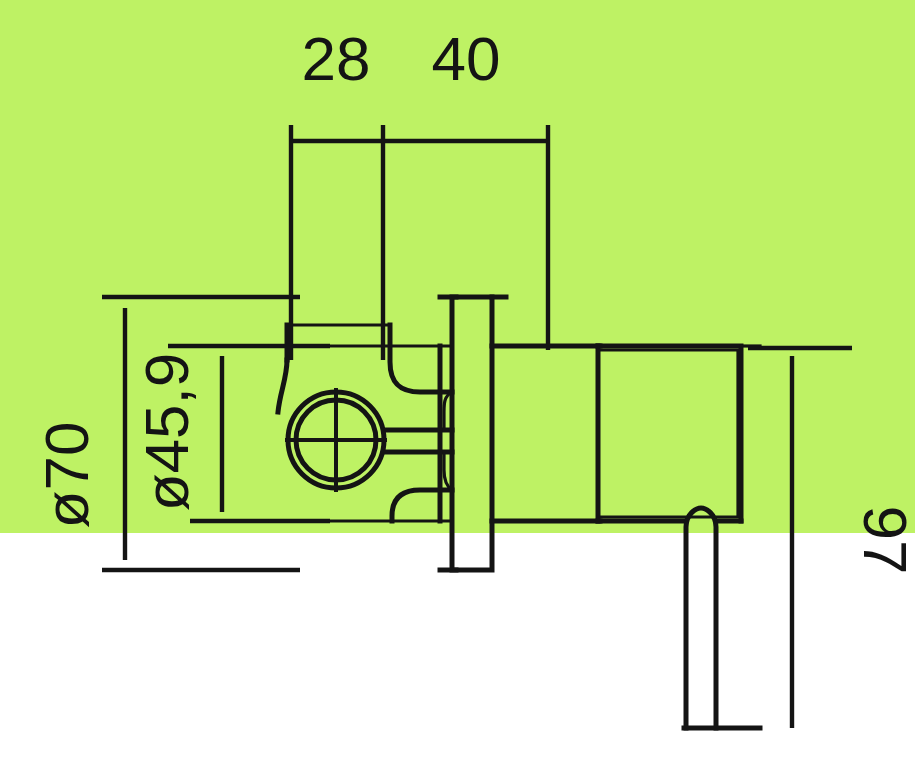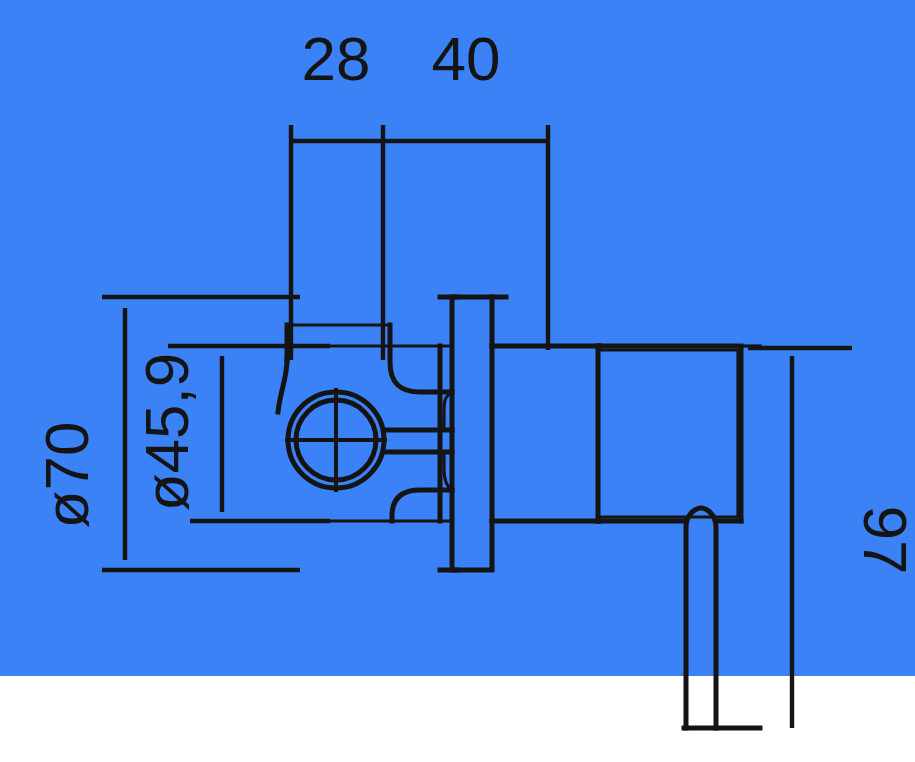--- a/index.html
+++ b/index.html
@@ -9,22 +9,22 @@
   }
   body {
     width: 915px;
     height: 762px;
     font-family: "Liberation Sans", sans-serif;
     overflow: hidden;
   }
   #drawing-root {
     position: relative;
     width: 915px;
-    height: 676px;
-    background: #3b82f6;
+    height: 533px;
+    background: #bef264;
   }
   svg#cad {
     display: block;
     width: 915px;
     height: 762px;
   }
   .obj {
     fill: none;
     stroke: #141414;
     stroke-width: 5;

